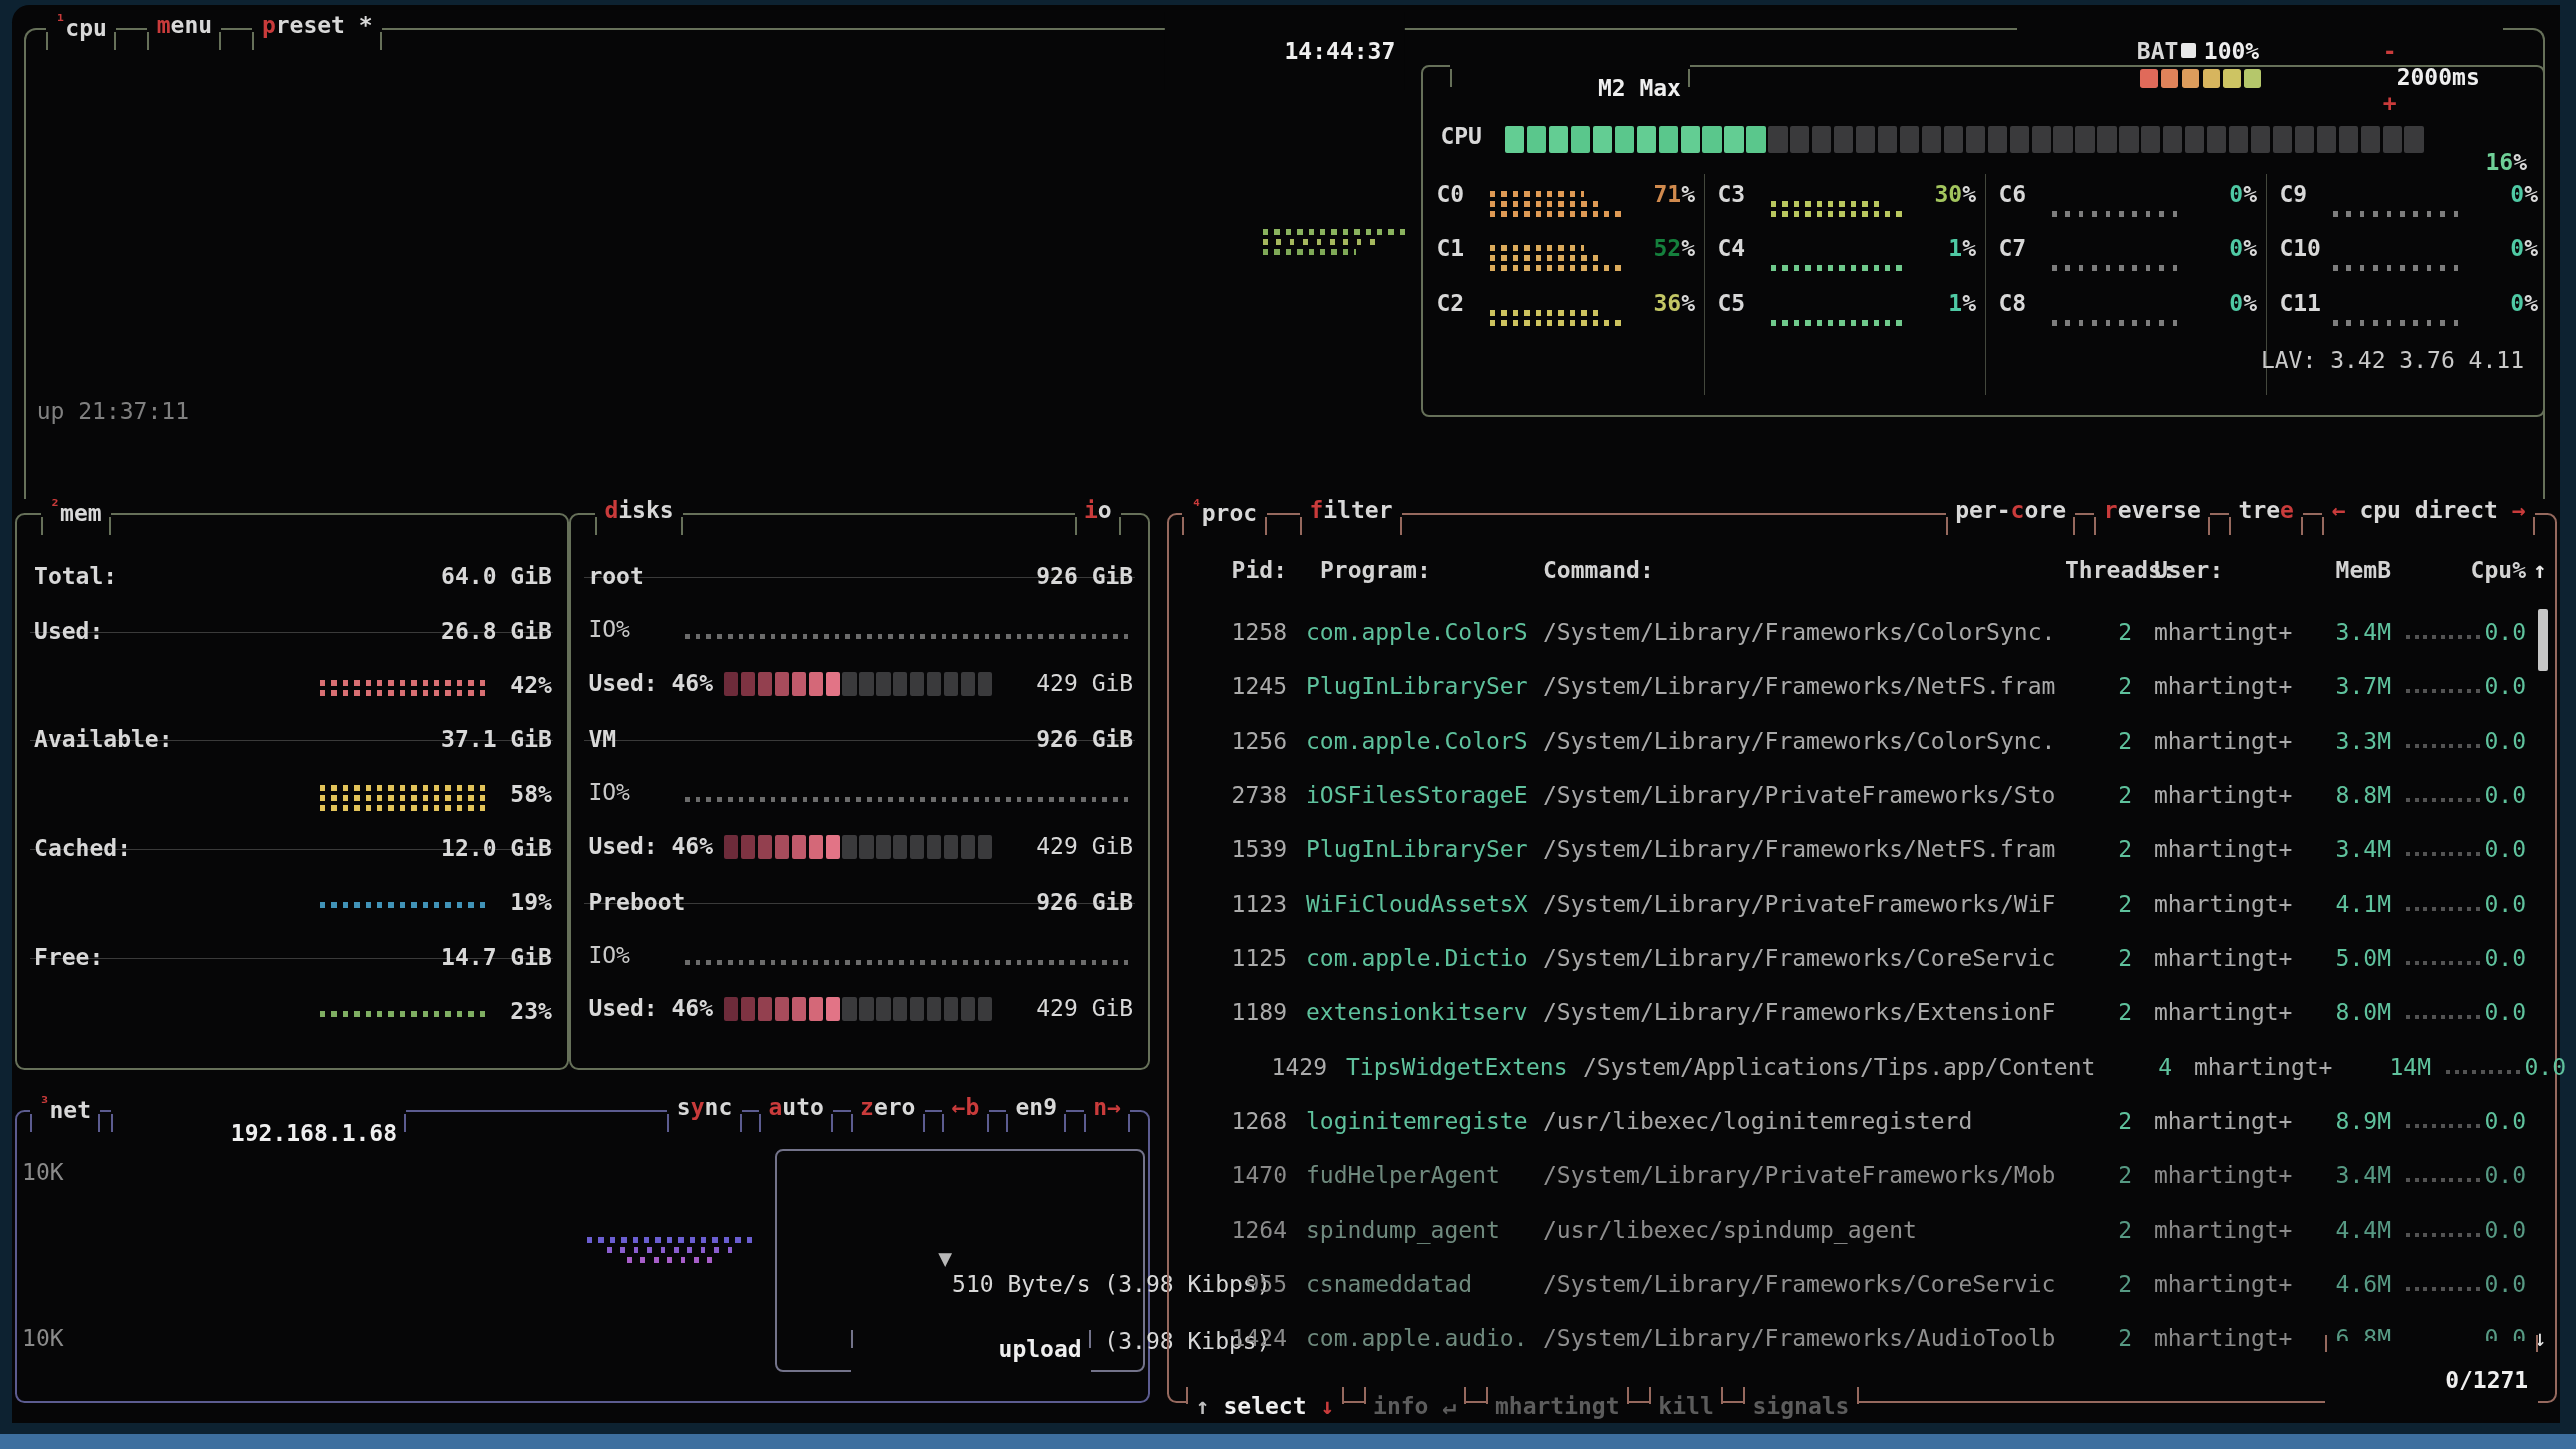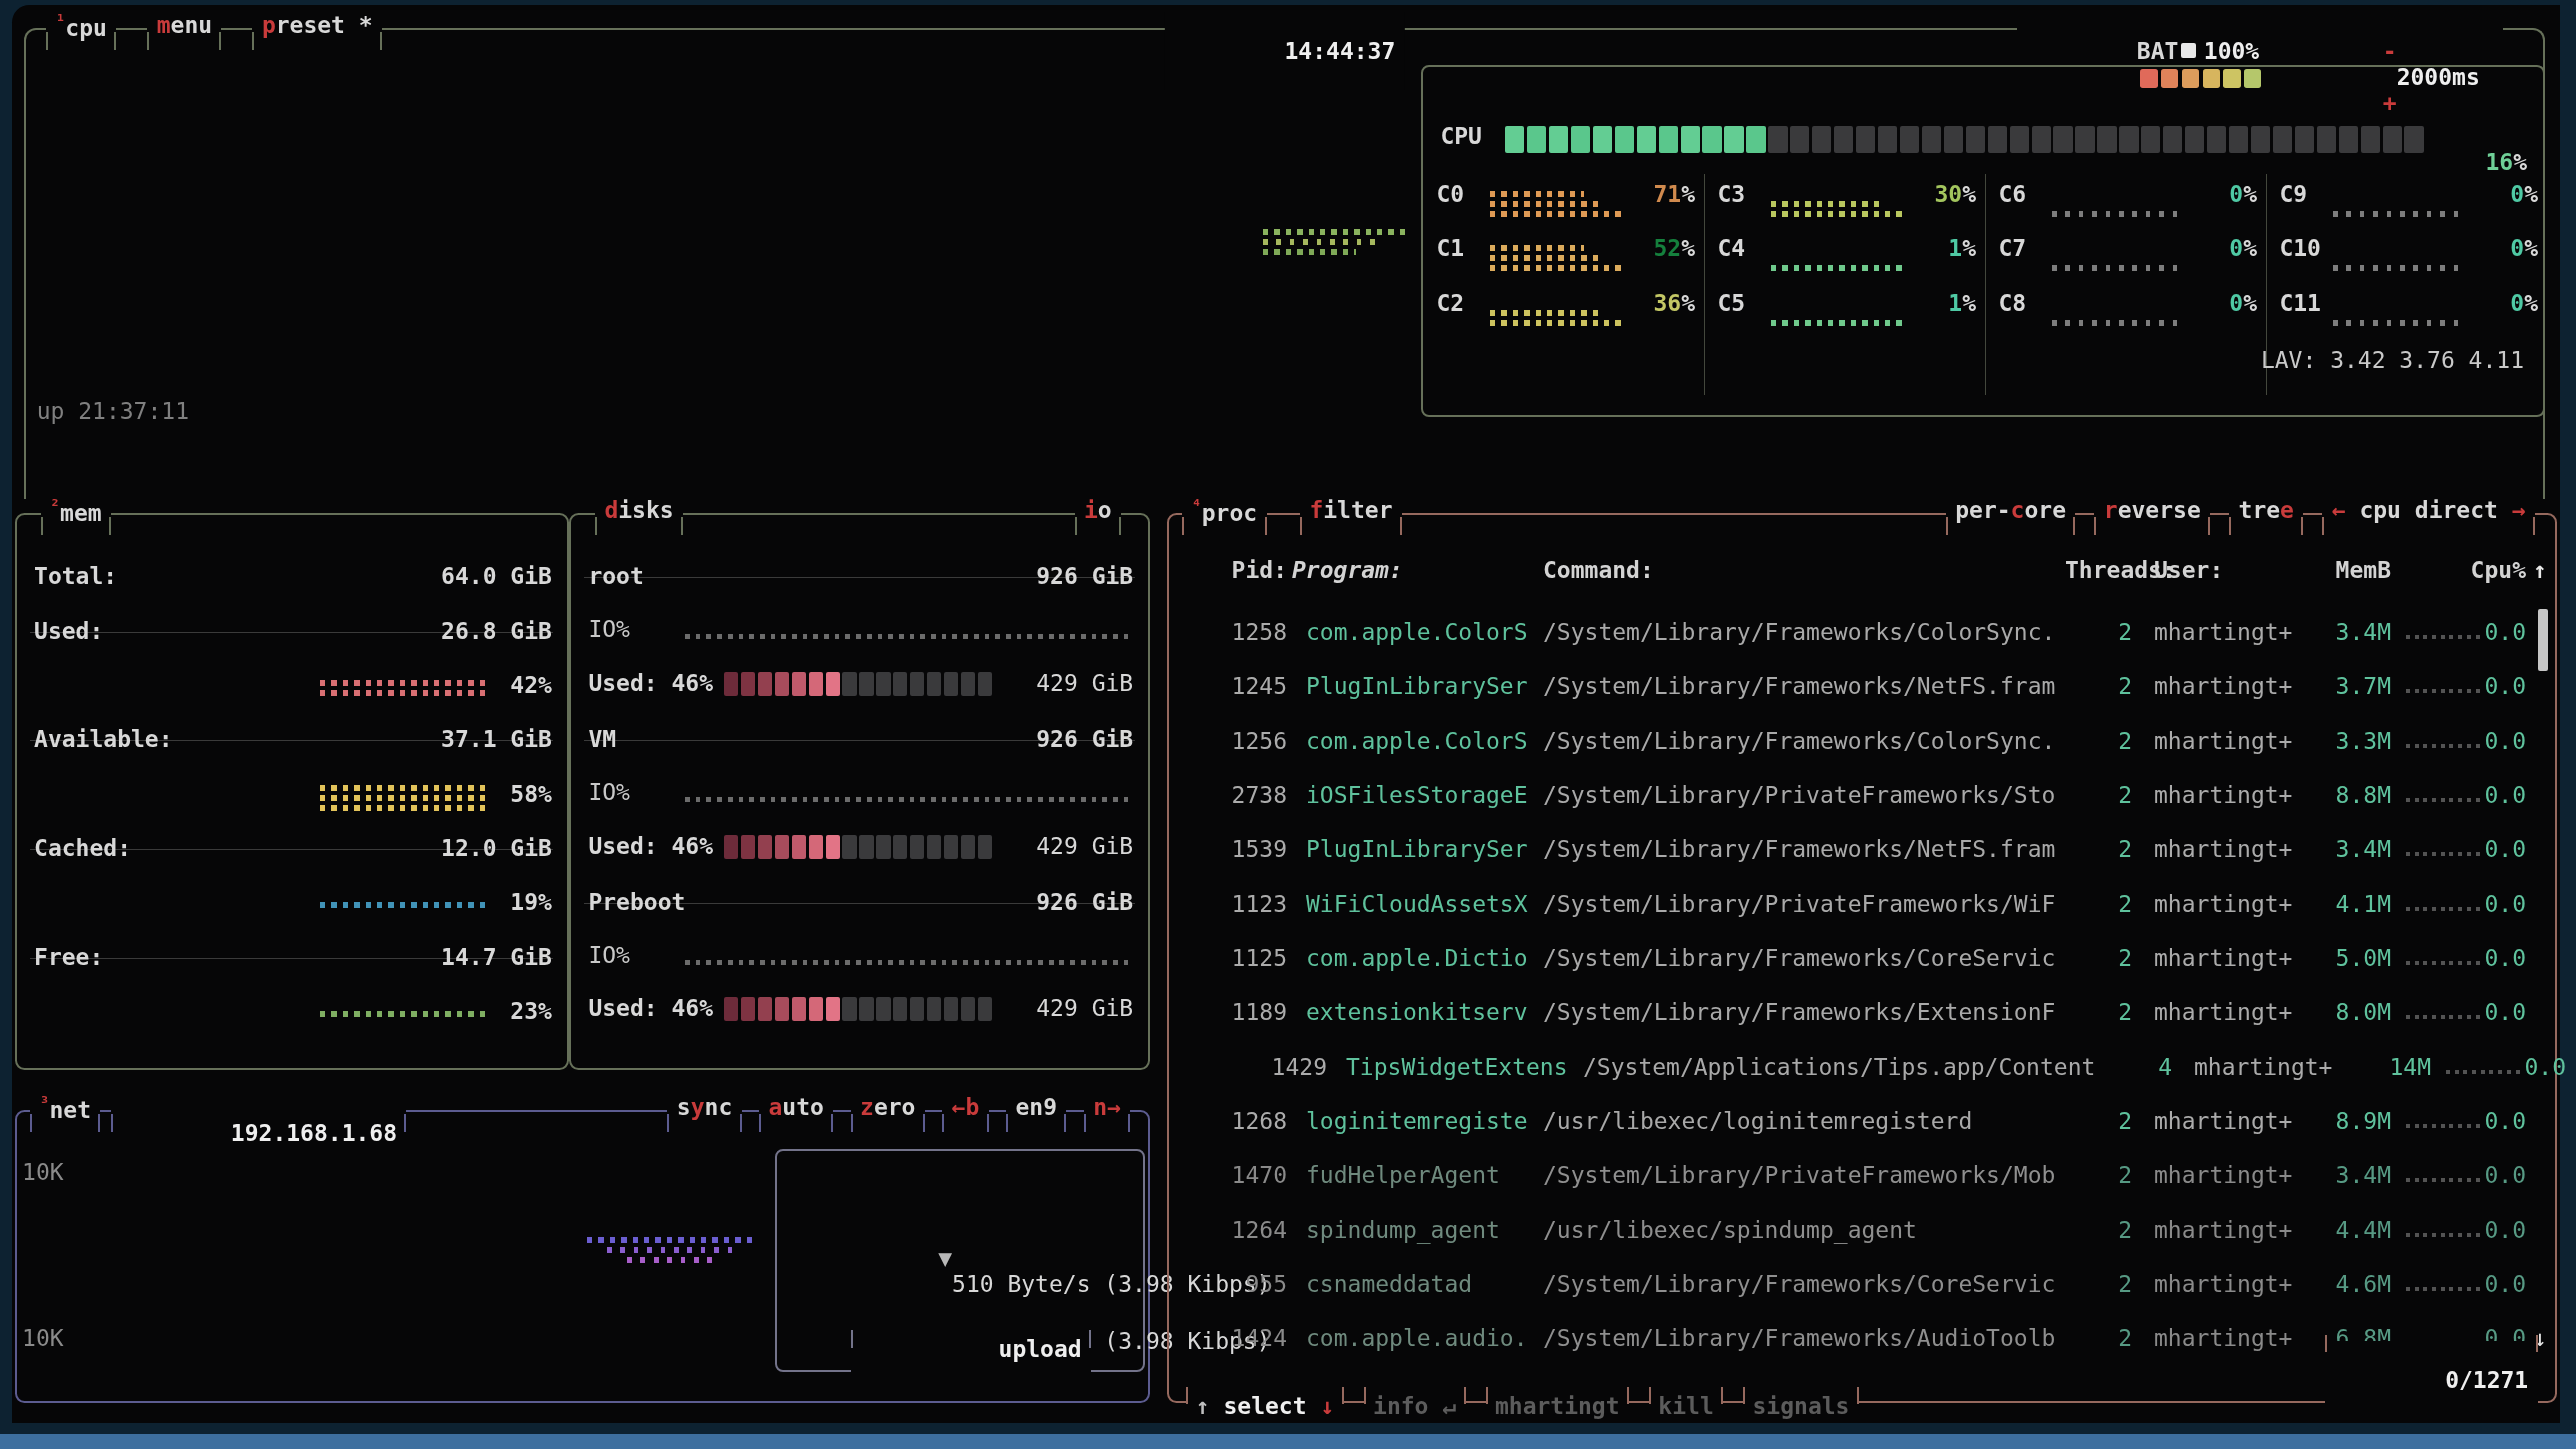--- a/index.html
+++ b/index.html
@@ -103,20 +103,23 @@
         <span class="seg-r">-</span>
         <span class="seg-wb"> <span>2000ms</span> </span>
         <span class="seg-r">+</span>
       </div>
 
       <div class="rowabs" id="cpu-mini-graph" style="left:1237px;top:195px;width:145px;"><div class="dots" style="--dc: #8ab35e; width: 100%;"></div><div class="dots sparse" style="--dc: #a6b85e; width: 82%;"></div><div class="dots" style="--dc: #7fa957; width: 64%;"></div></div>
 
       <div class="rowabs" style="left:10.7px;top:368px;color:#808080;">up 21:37:11</div>
 
       <div id="m2box">
+        <div class="ontop tab" style="left:27px;">
+          <span class="seg-wb">M2 Max</span>
+        </div>
 
         <div class="rowabs bold" style="left:17.4px;top:56px;">CPU</div>
         <div class="cellbar" id="cpu-total-bar" style="left:82px;top:59px;width:919px;height:27px;">
             <i style="background: rgb(99, 205, 147);"></i>
             <i style="background: rgb(90, 199, 140);"></i>
             <i style="background: rgb(99, 205, 147);"></i>
             <i style="background: rgb(90, 199, 140);"></i>
             <i style="background: rgb(99, 205, 147);"></i>
             <i style="background: rgb(90, 199, 140);"></i>
             <i style="background: rgb(99, 205, 147);"></i>
@@ -456,21 +459,21 @@
       <div class="ontop tab" style="left:13.4px;" id="proc-tab"><span class="seg-r sup">⁴</span><span class="seg-w">proc</span></div>
       <div class="ontop tab" style="left:131px;" id="filter-tab"><span class="seg-r">f</span><span class="seg-w">ilter</span></div>
       <div class="ontop flexrow" style="right:20px;gap:19px;" id="proc-buttons">
           <span class="tab"><span class="seg-w">per-</span><span class="seg-r">c</span><span class="seg-w">ore</span></span>
           <span class="tab"><span class="seg-r">r</span><span class="seg-w">everse</span></span>
           <span class="tab"><span class="seg-w">tre</span><span class="seg-r">e</span></span>
           <span class="tab"><span class="seg-r">← </span><span class="seg-w">cpu direct</span><span class="seg-r"> →</span></span>
         </div>
 
       <div class="pcolh" style="left:0;width:118px;text-align:right;">Pid:</div>
-      <div class="pcolh" style="left:123px;font-style:italic;">Program:</div>
+      <div class="pcolh" style="left:151px;">Program:</div>
       <div class="pcolh" style="left:374px;">Command:</div>
       <div class="pcolh" style="left:896px;width:67px;text-align:right;">Threads:</div>
       <div class="pcolh" style="left:985px;">User:</div>
       <div class="pcolh" style="left:1107px;width:115px;text-align:right;">MemB</div>
       <div class="pcolh" style="left:1275px;width:82px;text-align:right;">Cpu%</div>
       <div class="pcolh" style="left:1364px;color:#e8e8e8;">↑</div>
 
       <div id="proc-rows">
           <div class="prow" style="top: 96px;">
             <span class="c-pid">1258</span>

